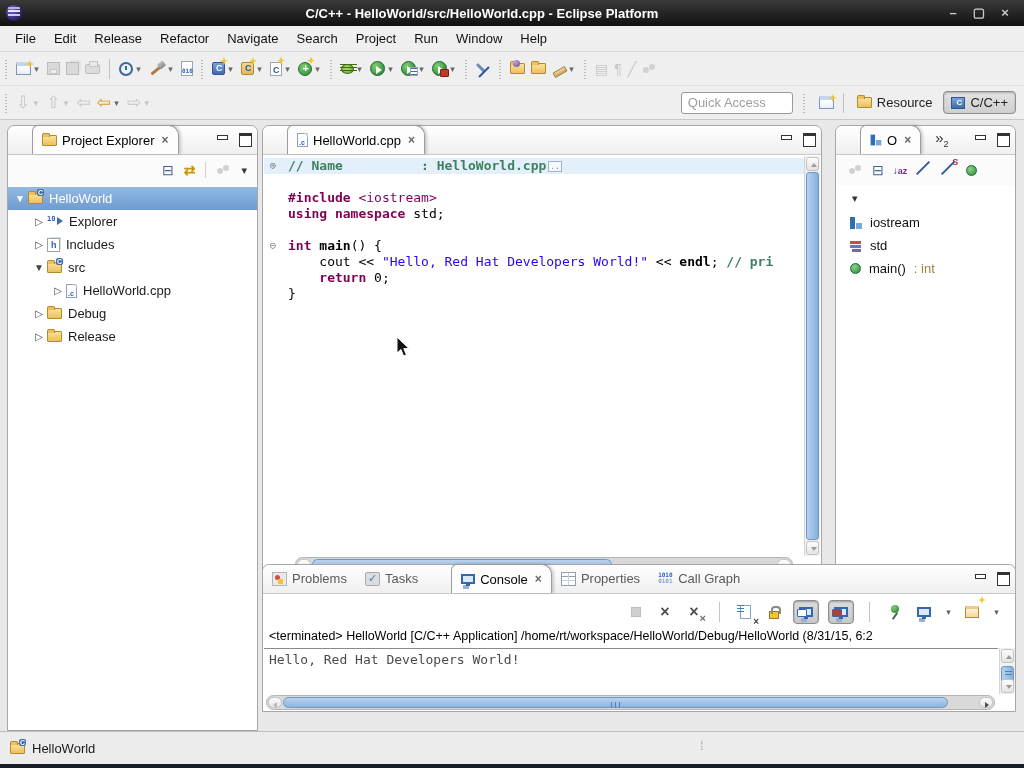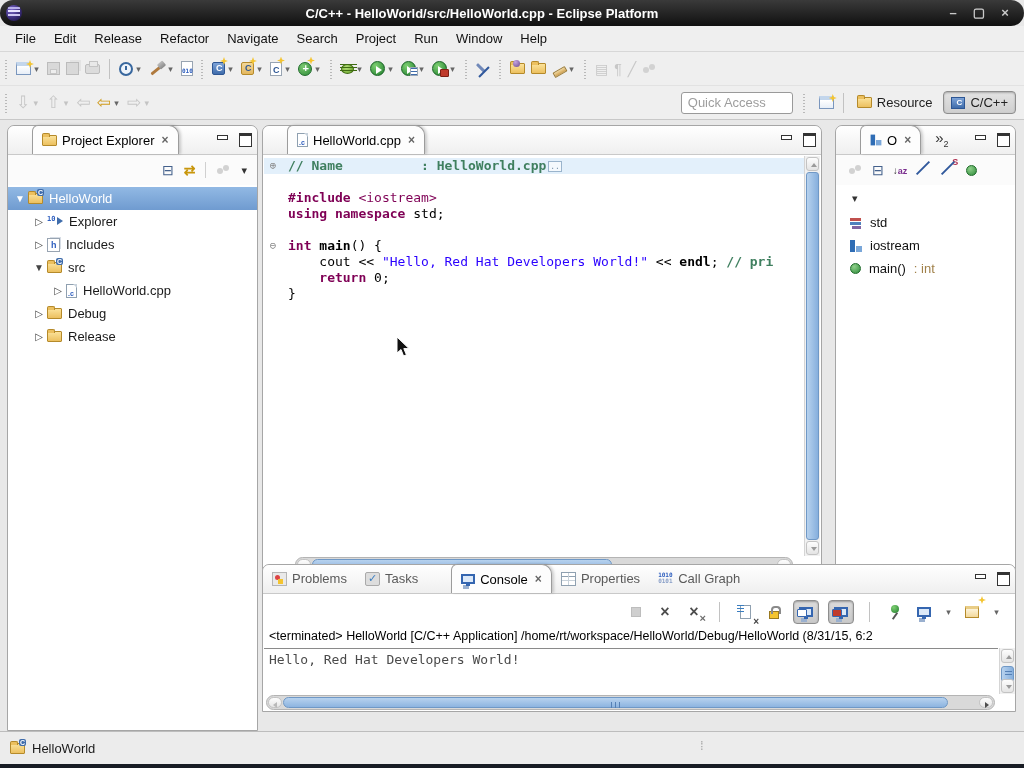--- a/index.html
+++ b/index.html
@@ -2,21 +2,21 @@
 <html><head>
 <meta charset="utf-8">
 <style>
   * { margin:0; padding:0; box-sizing:border-box; }
   html,body { width:1024px; height:768px; overflow:hidden; }
   body { font-family:"Liberation Sans", sans-serif; background:#e8e8e8; position:relative; }
   #app { position:relative; width:1024px; height:768px; background:#e8e8e8; overflow:hidden; }
 
   
   #titlebar { position:absolute; left:0; top:0; width:1024px; height:26px;
-    background:linear-gradient(#3a3a3a,#101010); display:flex; align-items:center;border-radius:13px; }
+    background:linear-gradient(#3a3a3a,#101010); display:flex; align-items:center; }
   #titlebar .logo { width:16px; height:16px; border-radius:50%; margin-left:6px;
     background:radial-gradient(circle at 35% 30%, #7b68c9 0%, #3b2d7a 55%, #141033 100%);
     position:relative; overflow:hidden; flex:0 0 auto; }
   #titlebar .logo::before { content:""; position:absolute; left:2px; right:2px; top:5px; height:2px;
     background:#e8e4ff; box-shadow:0 4px 0 #cfc8f2, 0 -3px 0 #b9b0ea; }
   #titlebar .wtitle { flex:1; text-align:center; color:#fff; font-weight:bold; font-size:13px;
     white-space:nowrap; overflow:hidden; }
   .winbtn { width:22px; height:18px; color:#c9c9c9; font-size:13px; line-height:18px;
     text-align:center; font-weight:bold; }
   #titlebar .btns { display:flex; gap:4px; margin-right:8px; }
@@ -533,26 +533,26 @@
       <span class="sortaz">↓<b>a</b><b>z</b></span>
       <span class="ob"><span class="slashball"></span></span>
       <span class="ob"><span class="slashS"></span></span>
       <span class="greenball"></span>
     </div>
     <div class="viewbar" style="height:26px;background:#fff;justify-content:flex-start;padding-left:16px;">
       <span class="vbi menu">▾</span>
     </div>
     <div id="outline-list">
         <div class="outline-row">
+          <span class="o-include"></span>
+          <span>iostream</span>
+        </div>
+        <div class="outline-row">
           <span class="o-ns"></span>
           <span>std</span>
-        </div>
-        <div class="outline-row">
-          <span class="o-include"></span>
-          <span>iostream</span>
         </div>
         <div class="outline-row">
           <span class="greenball"></span>
           <span>main()</span>
           <span class="suffix"> : int</span>
         </div>
       </div>
   </div>
 
   <div id="console" class="panel">

